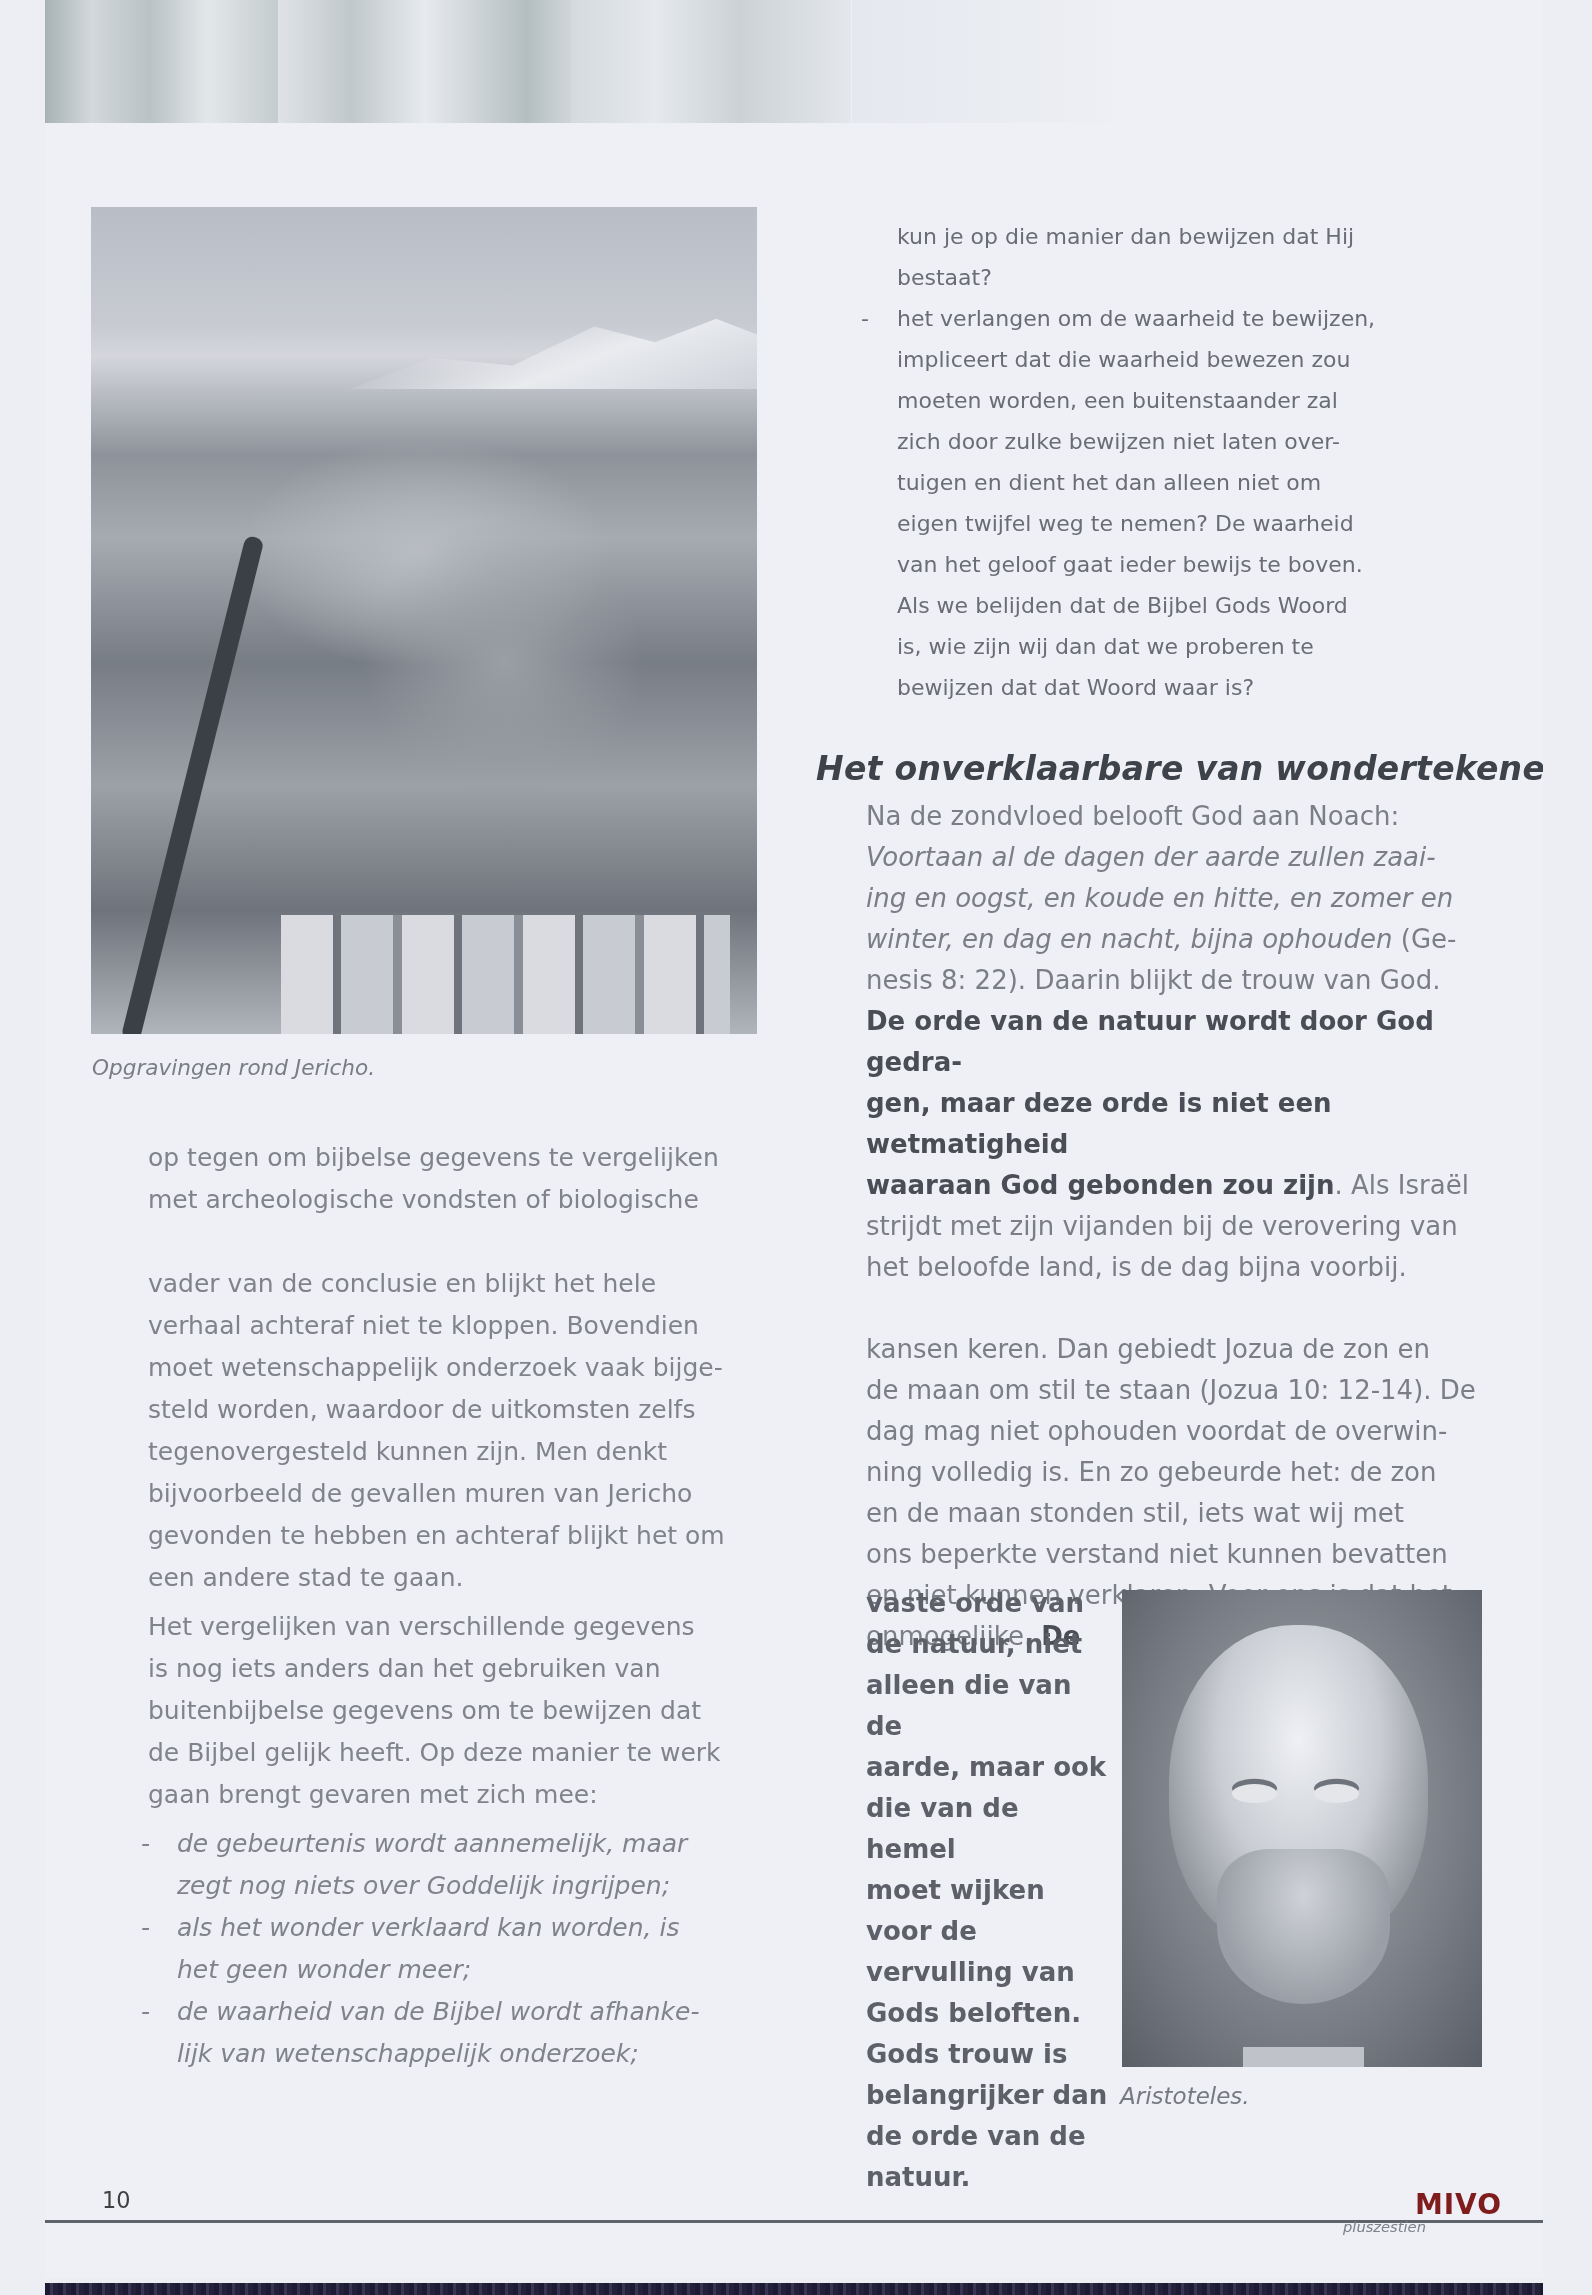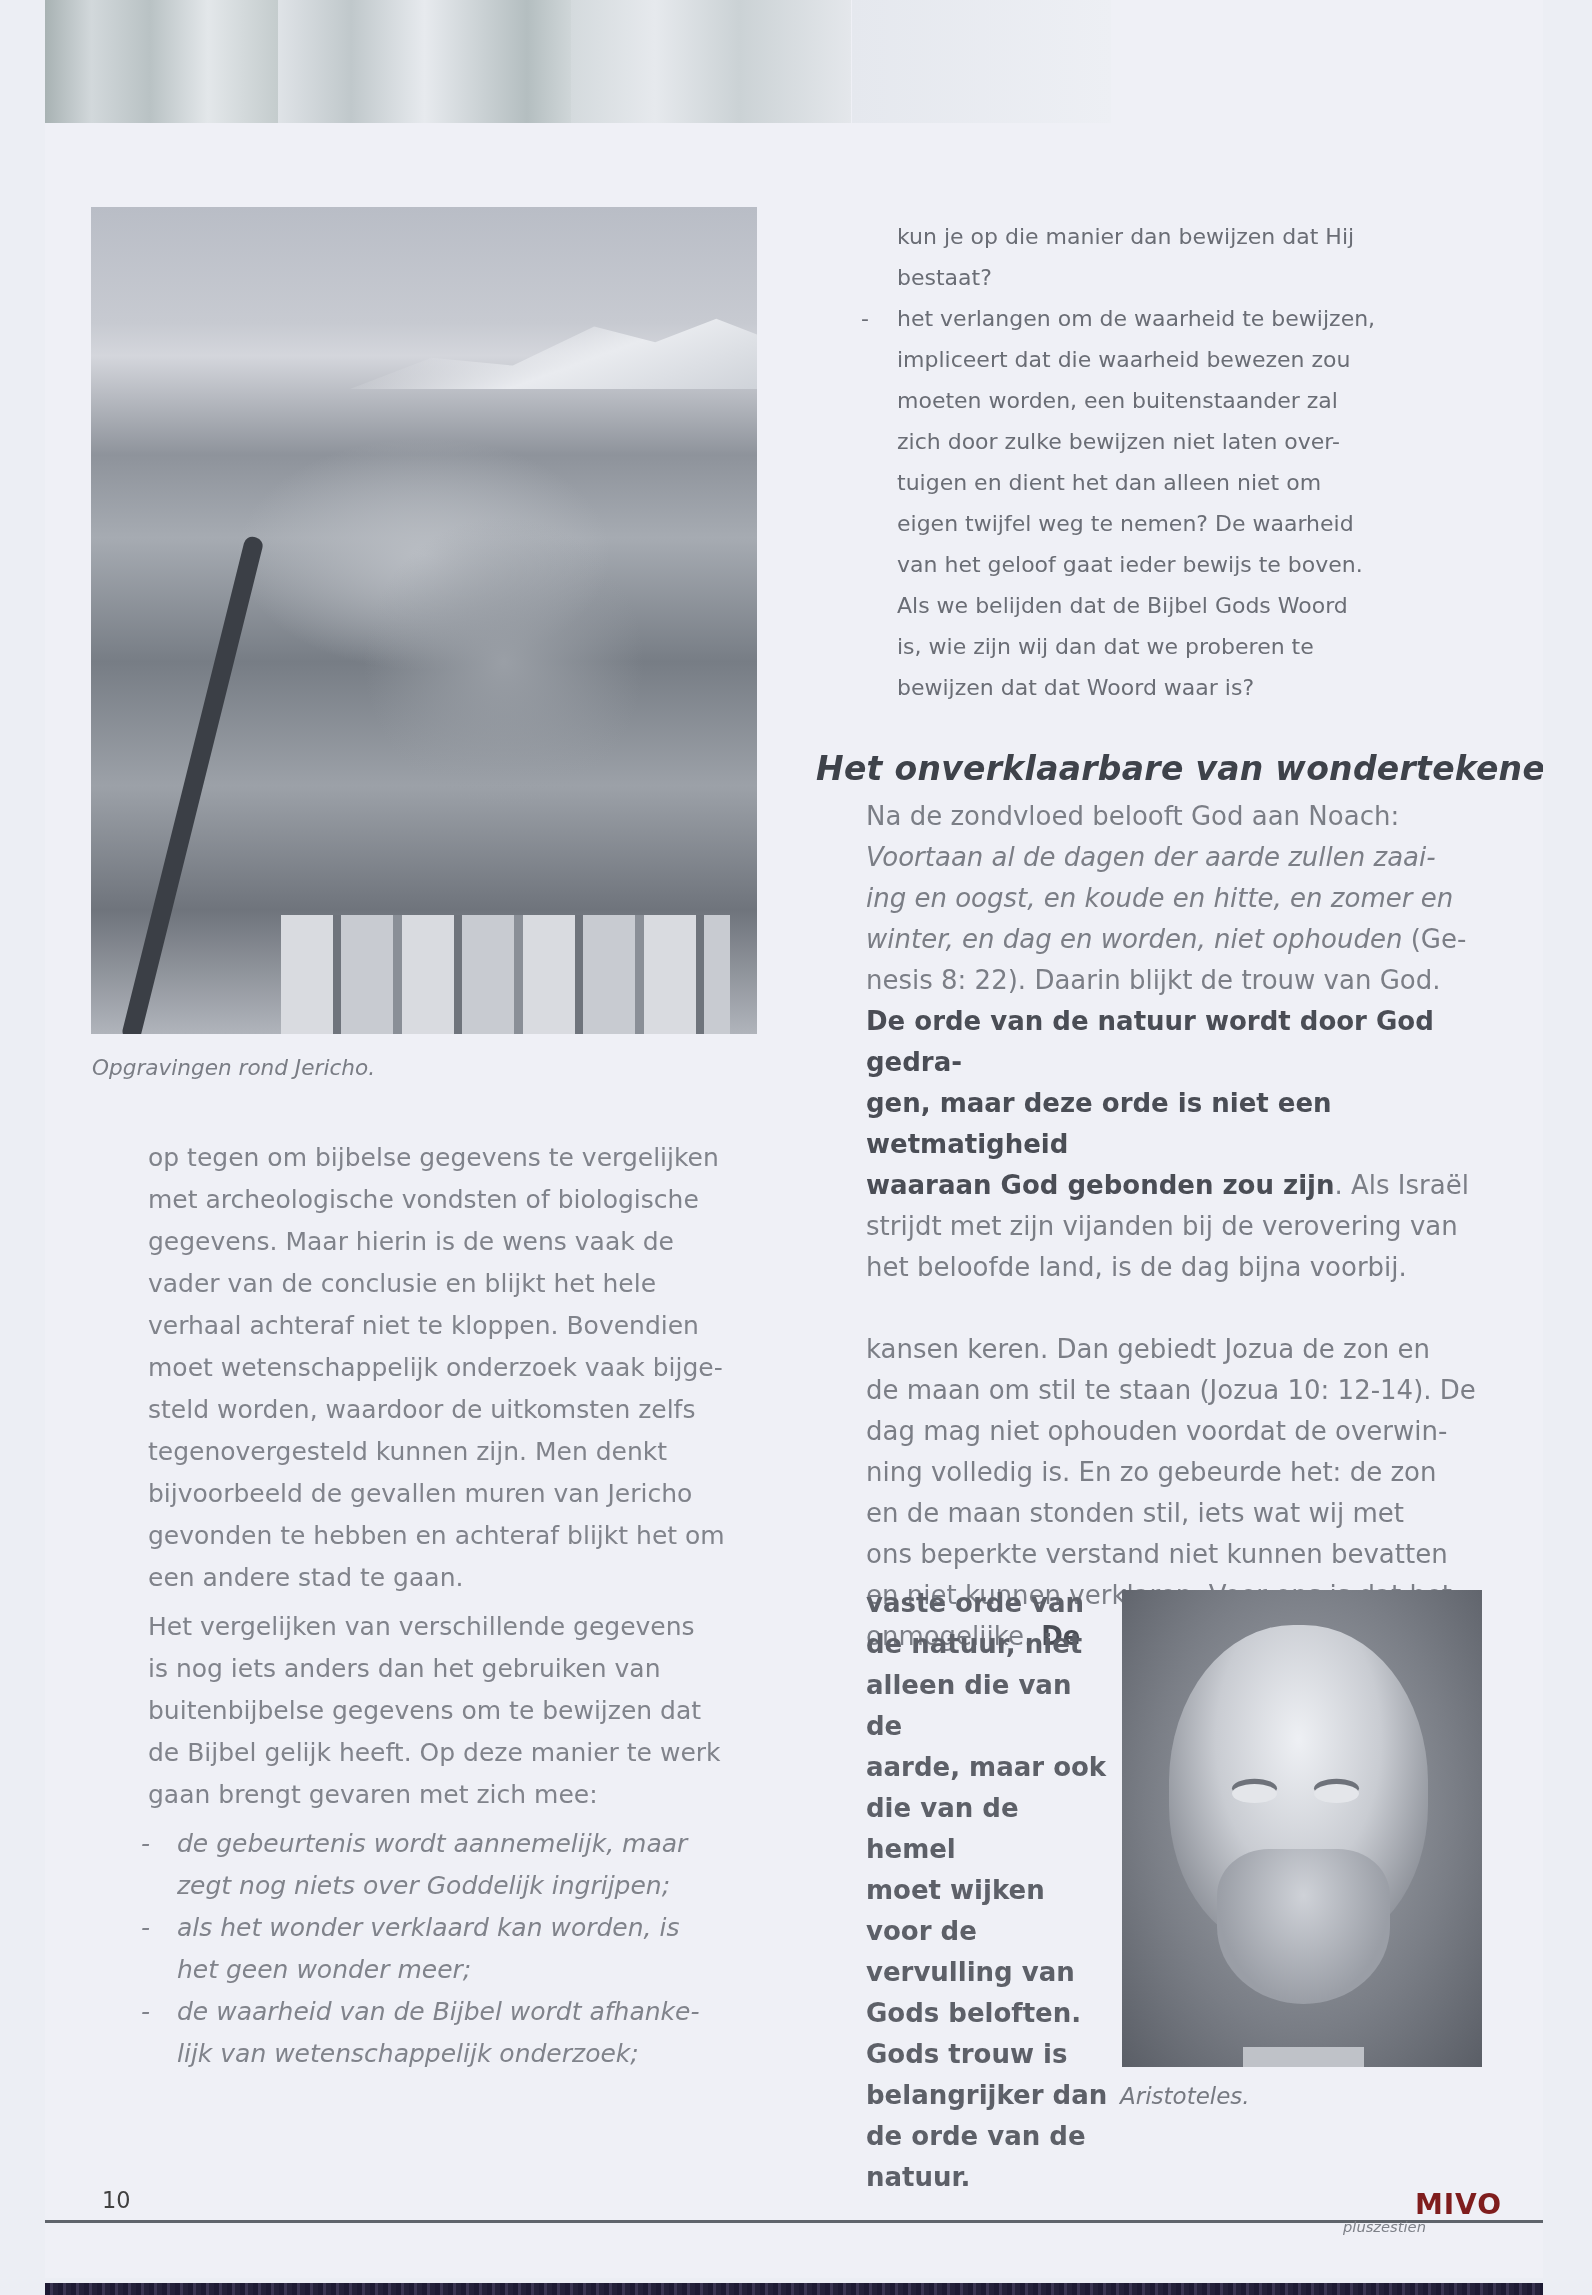--- a/index.html
+++ b/index.html
@@ -115,21 +115,21 @@
   <div class="mountains"></div>
   <div class="road"></div>
   <div class="buildings"></div>
 </div>
 <div class="caption-jericho">Opgravingen rond Jericho.</div>
 
 <div class="col-left">
   <p>
     <span>op tegen om bijbelse gegevens te vergelijken</span><br>
     <span>met archeologische vondsten of biologische</span><br>
-    <span>gegevens. Maar hierin is de wens vaak de</span><br>
+    <br>
     <span>vader van de conclusie en blijkt het hele</span><br>
     <span>verhaal achteraf niet te kloppen. Bovendien</span><br>
     <span>moet wetenschappelijk onderzoek vaak bijge-</span><br>
     <span>steld worden, waardoor de uitkomsten zelfs</span><br>
     <span>tegenovergesteld kunnen zijn. Men denkt</span><br>
     <span>bijvoorbeeld de gevallen muren van Jericho</span><br>
     <span>gevonden te hebben en achteraf blijkt het om</span><br>
     <span>een andere stad te gaan.</span>
   </p>
   <p>
@@ -165,21 +165,21 @@
   </p>
 </div>
 
 <div class="section-heading">Het onverklaarbare van wondertekenen</div>
 
 <div class="col-right-main">
   <p>
     <span>Na de zondvloed belooft God aan Noach:</span><br>
     <span class="it">Voortaan al de dagen der aarde zullen zaai-</span><br>
     <span class="it">ing en oogst, en koude en hitte, en zomer en</span><br>
-    <span class="it">winter, en dag en worden, niet ophouden</span><span> (Ge-</span><br>
+    <span class="it">winter, en dag en nacht, bijna ophouden</span><span> (Ge-</span><br>
     <span>nesis 8: 22). Daarin blijkt de trouw van God.</span><br>
     <span class="bold">De orde van de natuur wordt door God gedra-</span><br>
     <span class="bold">gen, maar deze orde is niet een wetmatigheid</span><br>
     <span class="bold">waaraan God gebonden zou zijn</span><span>. Als Israël</span><br>
     <span>strijdt met zijn vijanden bij de verovering van</span><br>
     <span>het beloofde land, is de dag bijna voorbij.</span><br>
     <br>
     <span>kansen keren. Dan gebiedt Jozua de zon en</span><br>
     <span>de maan om stil te staan (Jozua 10: 12-14). De</span><br>
     <span>dag mag niet ophouden voordat de overwin-</span><br>

